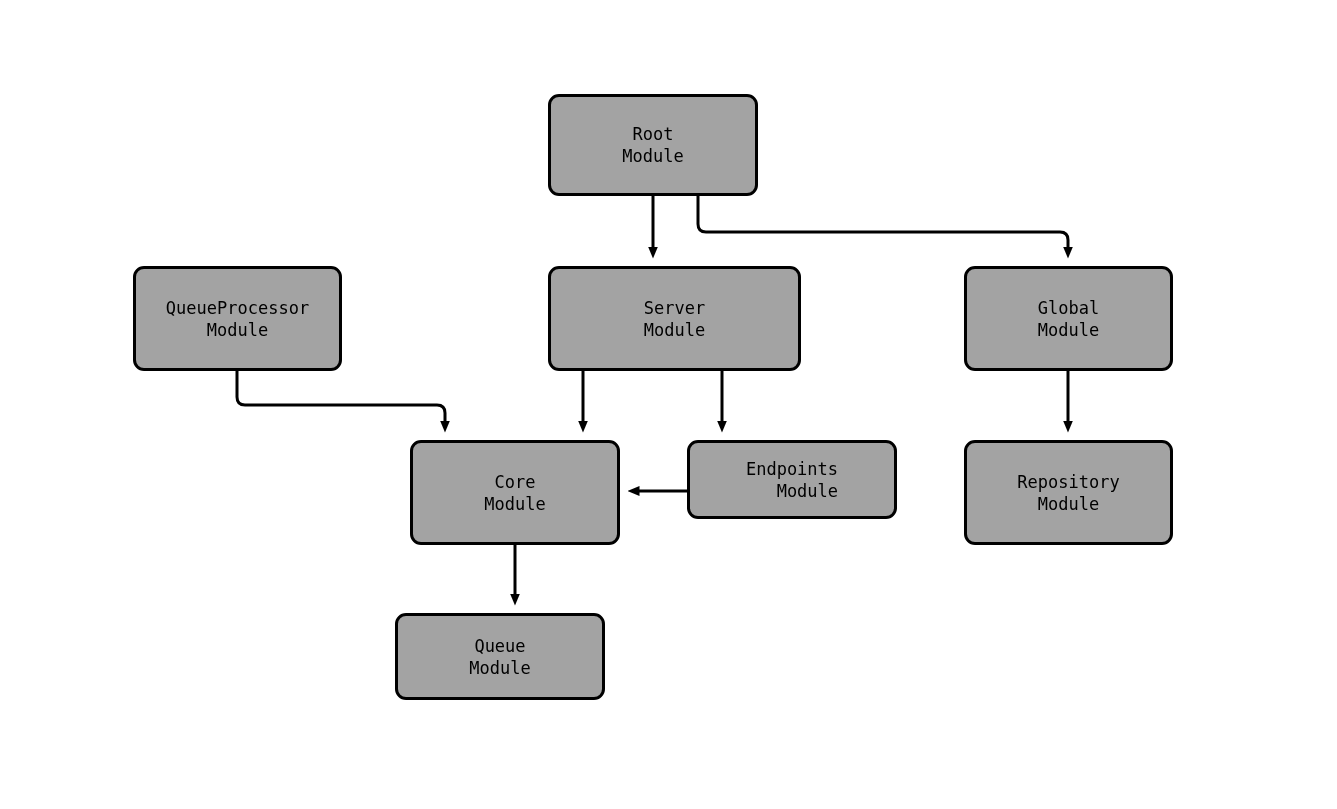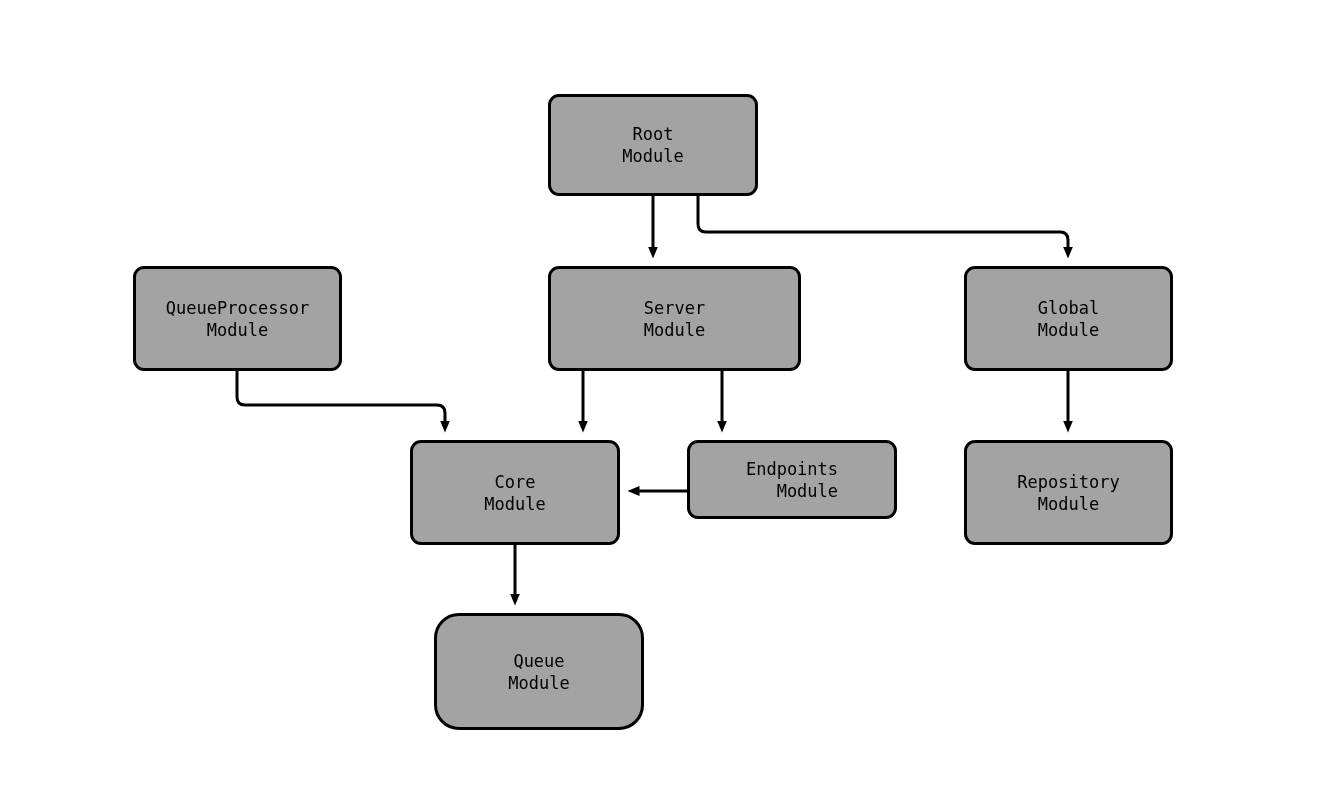--- a/index.html
+++ b/index.html
@@ -124,18 +124,18 @@
   <div class="node" style="left:687px; top:440px; width:210px; height:79px;text-align:right;">
     <span class="node-label">Endpoints
 Module</span>
   </div>
 
   <div class="node" style="left:964px; top:440px; width:209px; height:105px;border-radius:11px;">
     <span class="node-label">Repository
 Module</span>
   </div>
 
-  <div class="node" style="left:434px; top:613px; width:210px; height:117px;border-radius:25px;">
+  <div class="node" style="left:395px; top:613px; width:210px; height:87px;">
     <span class="node-label">Queue
 Module</span>
   </div>
 
 </div>
 
 </body></html>

